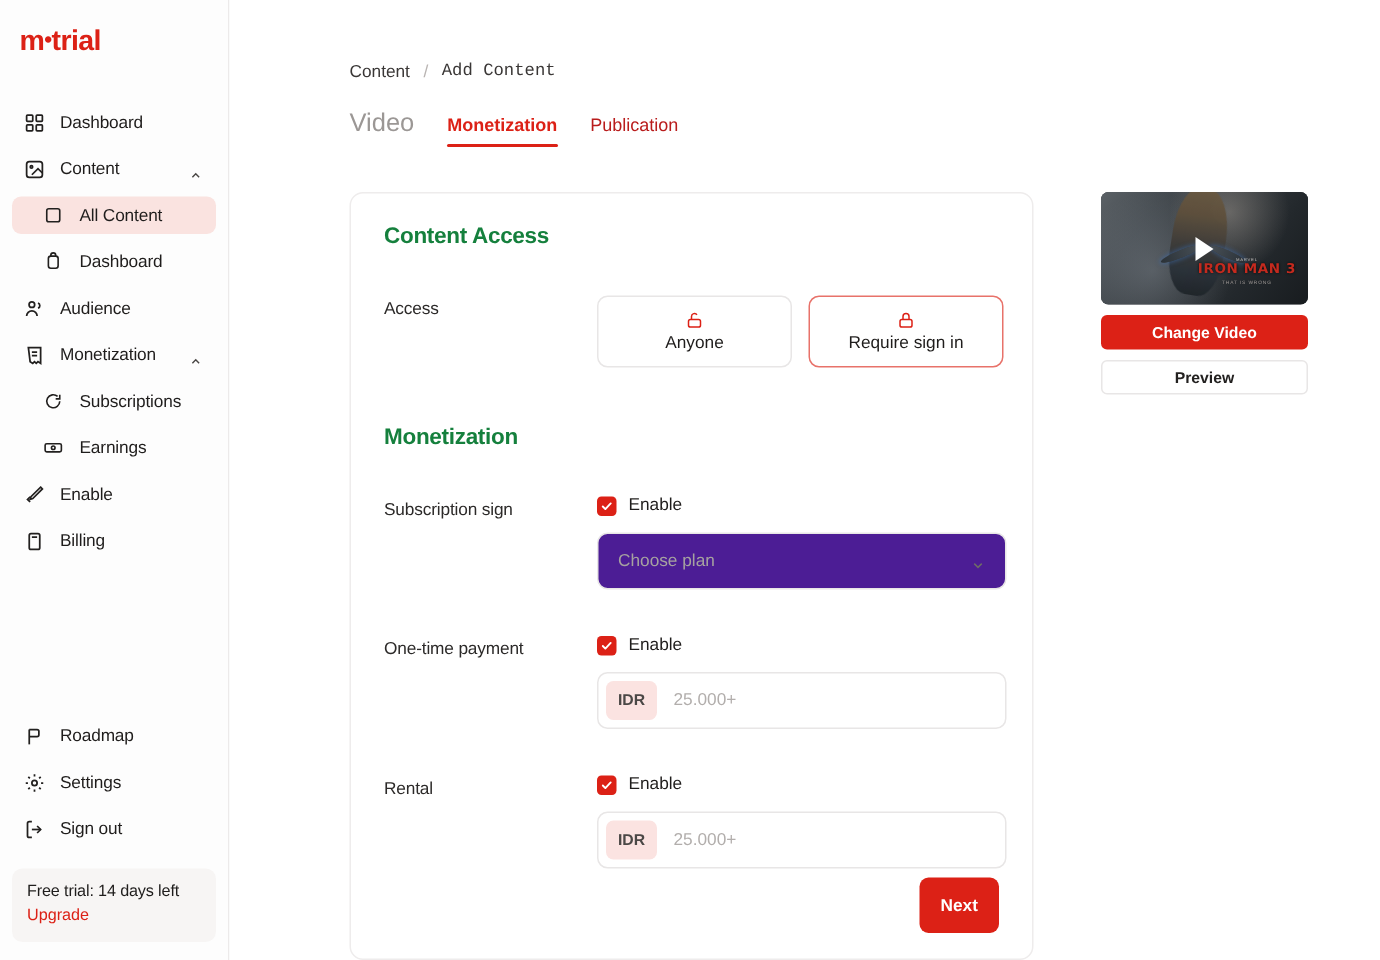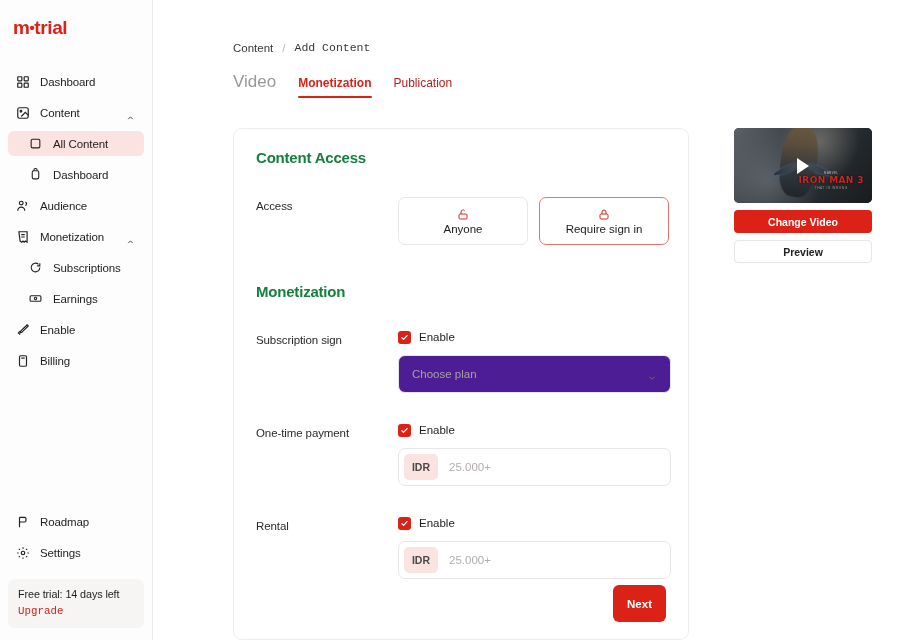--- a/index.html
+++ b/index.html
@@ -53,21 +53,21 @@
     width: 9px; height: 9px; color: #4a4745;
   }
   .nav-bottom { margin-top: auto; padding: 0 8px 12px; }
   .trial {
     background: #f7f5f4; border-radius: 7px;
     padding: 9px 10px 10px; margin-top: 14px;
   }
   .trial-line { font-size: 10.8px; color: #1f1d1c; letter-spacing: -0.1px; }
   .trial-link {
     font-size: 10.8px; color: #dc2116;
-    margin-top: 3px; display: inline-block; cursor: pointer; font-family: Liberation Mono, monospace;
+    margin-top: 3px; display: inline-block; cursor: pointer;
   }
 
   
   .main {
     flex: 1; height: 640px; position: relative;
     background: #ffffff; overflow: hidden;
   }
   .breadcrumb {
     position: absolute; left: 80px; top: 41px;
     display: flex; align-items: center; gap: 9px;
@@ -401,20 +401,30 @@
       <div class="nav-item">
         <span class="nav-ico">
           <svg width="14" height="14" viewBox="0 0 24 24" fill="none" stroke="currentColor" stroke-width="2">
               <circle cx="12" cy="12" r="3"></circle>
               <path d="M12 2v2.5M12 19.5V22M2 12h2.5M19.5 12H22M4.9 4.9l1.8 1.8M17.3 17.3l1.8 1.8M19.1 4.9l-1.8 1.8M6.7 17.3l-1.8 1.8"></path>
             </svg>
         </span>
         <span class="nav-label">Settings</span>
       </div>
 
+      <div class="nav-item">
+        <span class="nav-ico">
+          <svg width="14" height="14" viewBox="0 0 24 24" fill="none" stroke="currentColor" stroke-width="2">
+              <path d="M9 3H6a2 2 0 00-2 2v14a2 2 0 002 2h3"></path>
+              <path d="M15 16l4-4-4-4"></path>
+              <path d="M19 12H9"></path>
+            </svg>
+        </span>
+        <span class="nav-label">Sign out</span>
+      </div>
 
       <div class="trial">
         <div class="trial-line">Free trial: 14 days left</div>
         <span class="trial-link">Upgrade</span>
       </div>
     </div>
   </aside>
 
   <main class="main">
 

